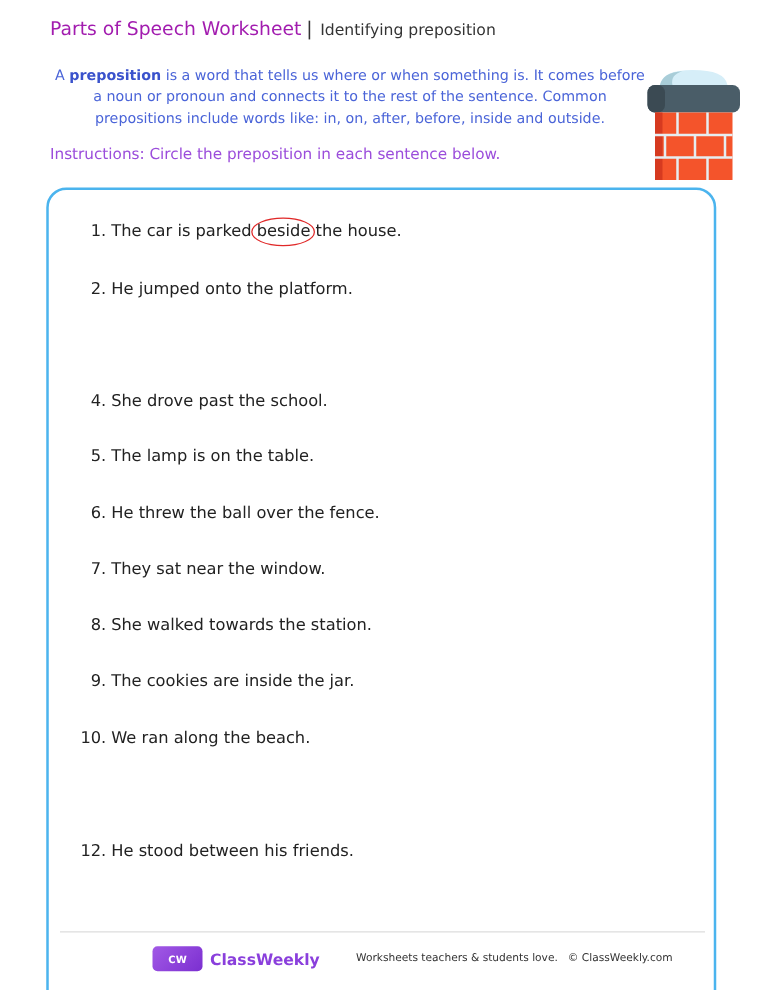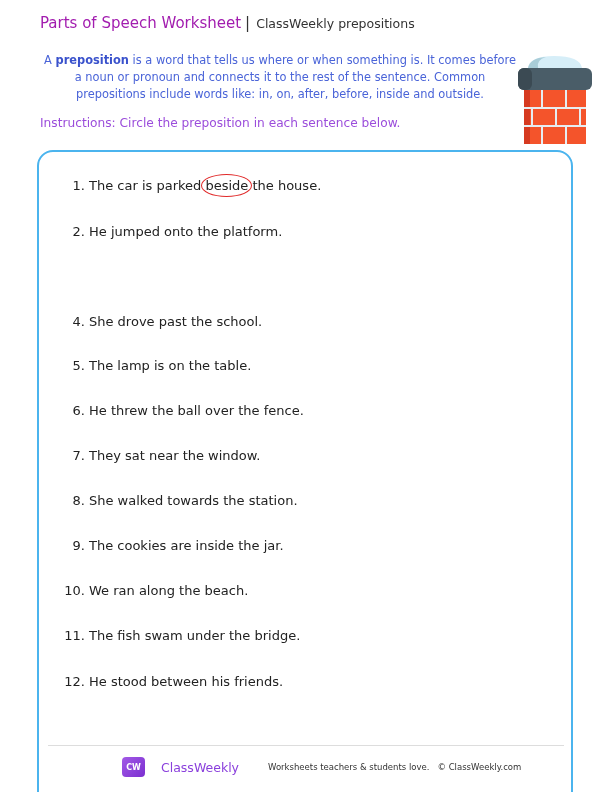--- a/index.html
+++ b/index.html
@@ -12,30 +12,30 @@
   .intro b { font-weight:bold; color:#3a52cc; }
   .instr { position:absolute; left:40px; top:116px; font-size:12.2px; color:#9b4ddb; white-space:nowrap; }
   .chimney { position:absolute; left:516px; top:54px; width:76px; height:90px; }
   .box { position:absolute; left:37px; top:150px; width:536px; height:706px; border:2.5px solid #4bb4ee; border-radius:16px; box-sizing:border-box; }
   .item { position:absolute; left:0; font-size:13px; color:#222; white-space:nowrap; }
   .item .num { display:inline-block; width:46px; text-align:right; margin-right:4px; }
   .circled { position:relative; display:inline-block; }
   .circled::after { content:""; position:absolute; left:-4px; top:-4px; right:-4px; bottom:-4px; border:1.2px solid #e02828; border-radius:50%; }
   .divider { position:absolute; left:48px; top:745px; width:516px; height:1px; background:#dddddd; }
   .footer { position:absolute; top:757px; left:122px; display:flex; align-items:center; white-space:nowrap; }
-  .logo-badge { width:23px; height:20px; border-radius:4px; background:linear-gradient(135deg,#a259e6,#7b2fd0); color:#fff; font-size:8px; font-weight:bold; display:flex; align-items:center; justify-content:center; }
-  .logo-text { color:#8a3fdc; font-weight:normal; font-size:12.5px; margin-left:16px; }
+  .logo-badge { width:40px; height:20px; border-radius:4px; background:linear-gradient(135deg,#a259e6,#7b2fd0); color:#fff; font-size:8px; font-weight:bold; display:flex; align-items:center; justify-content:center; }
+  .logo-text { color:#8a3fdc; font-weight:bold; font-size:12.5px; margin-left:6px; }
   .tagline { font-size:8.5px; color:#333; margin-left:29px; }
   .copy { font-size:8.5px; color:#333; margin-left:8px; }
 </style>
 </head>
 <body>
 
 <div class="title">
-  <span class="main">Parts of Speech Worksheet</span><span class="sep">|</span><span class="sub">ClassWeekly prepositions</span>
+  <span class="main">Parts of Speech Worksheet</span><span class="sep">|</span><span class="sub">Identifying preposition</span>
 </div>
 
 <div class="intro"><span>A </span><b>preposition</b><span> is a word that tells us where or when something is. It comes before a noun or pronoun and connects it to the rest of the sentence. Common prepositions include words like: in, on, after, before, inside and outside.</span></div>
 
 <div class="instr"><span>Instructions:</span><span> Circle the preposition in each sentence below.</span></div>
 
 <svg class="chimney" viewBox="0 0 76 90">
   <path d="M12 14 Q14 2 38 2 Q64 2 66 14 Z" fill="#d6eef8"></path>
   <path d="M12 14 Q14 4 30 3 Q20 6 22 14 Z" fill="#a9cdd8"></path>
   <rect x="6" y="18" width="68" height="6" fill="#4a5d68"></rect>
@@ -61,21 +61,20 @@
     <span class="num">1.</span><span>The car is parked </span><span class="circled">beside</span><span> the house.</span>
   </div>
   <div class="item" style="top:72px"><span class="num">2.</span><span>He jumped onto the platform.</span></div>
   <div class="item" style="top:162px"><span class="num">4.</span><span>She drove past the school.</span></div>
   <div class="item" style="top:206px"><span class="num">5.</span><span>The lamp is on the table.</span></div>
   <div class="item" style="top:251px"><span class="num">6.</span><span>He threw the ball over the fence.</span></div>
   <div class="item" style="top:296px"><span class="num">7.</span><span>They sat near the window.</span></div>
   <div class="item" style="top:341px"><span class="num">8.</span><span>She walked towards the station.</span></div>
   <div class="item" style="top:386px"><span class="num">9.</span><span>The cookies are inside the jar.</span></div>
   <div class="item" style="top:431px"><span class="num">10.</span><span>We ran along the beach.</span></div>
-  <div class="item" style="top:476px"><span class="num">11.</span><span>The fish swam under the bridge.</span></div>
   <div class="item" style="top:522px"><span class="num">12.</span><span>He stood between his friends.</span></div>
 </div>
 
 <div class="divider"></div>
 
 <div class="footer">
   <div class="logo-badge">CW</div>
   <span class="logo-text">ClassWeekly</span>
   <span class="tagline">Worksheets teachers &amp; students love.</span>
   <span class="copy">© ClassWeekly.com</span>

